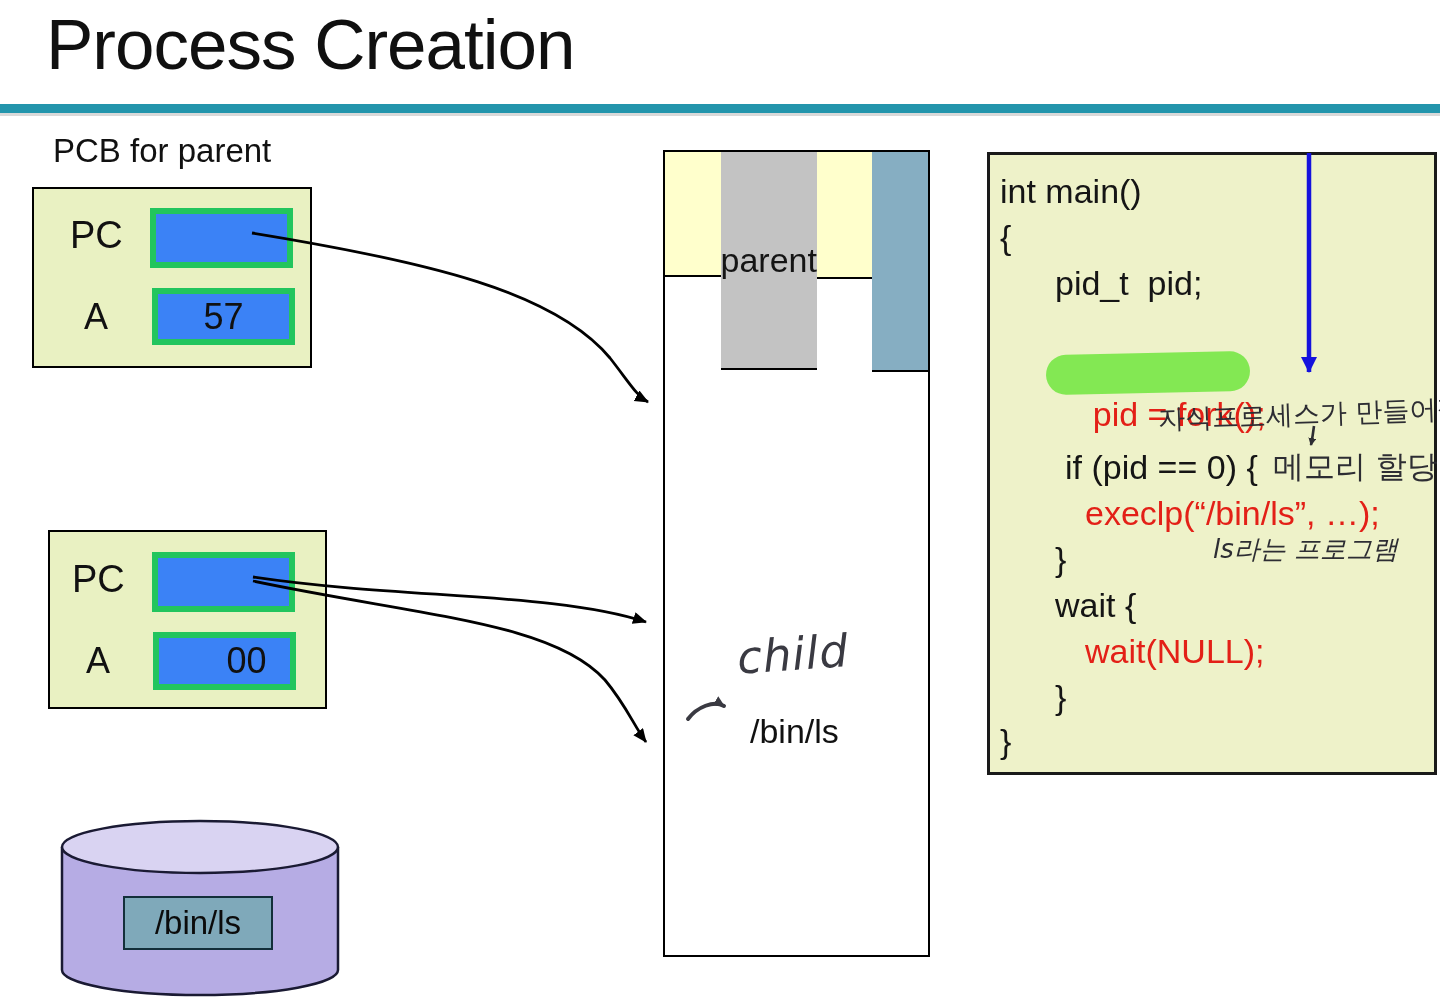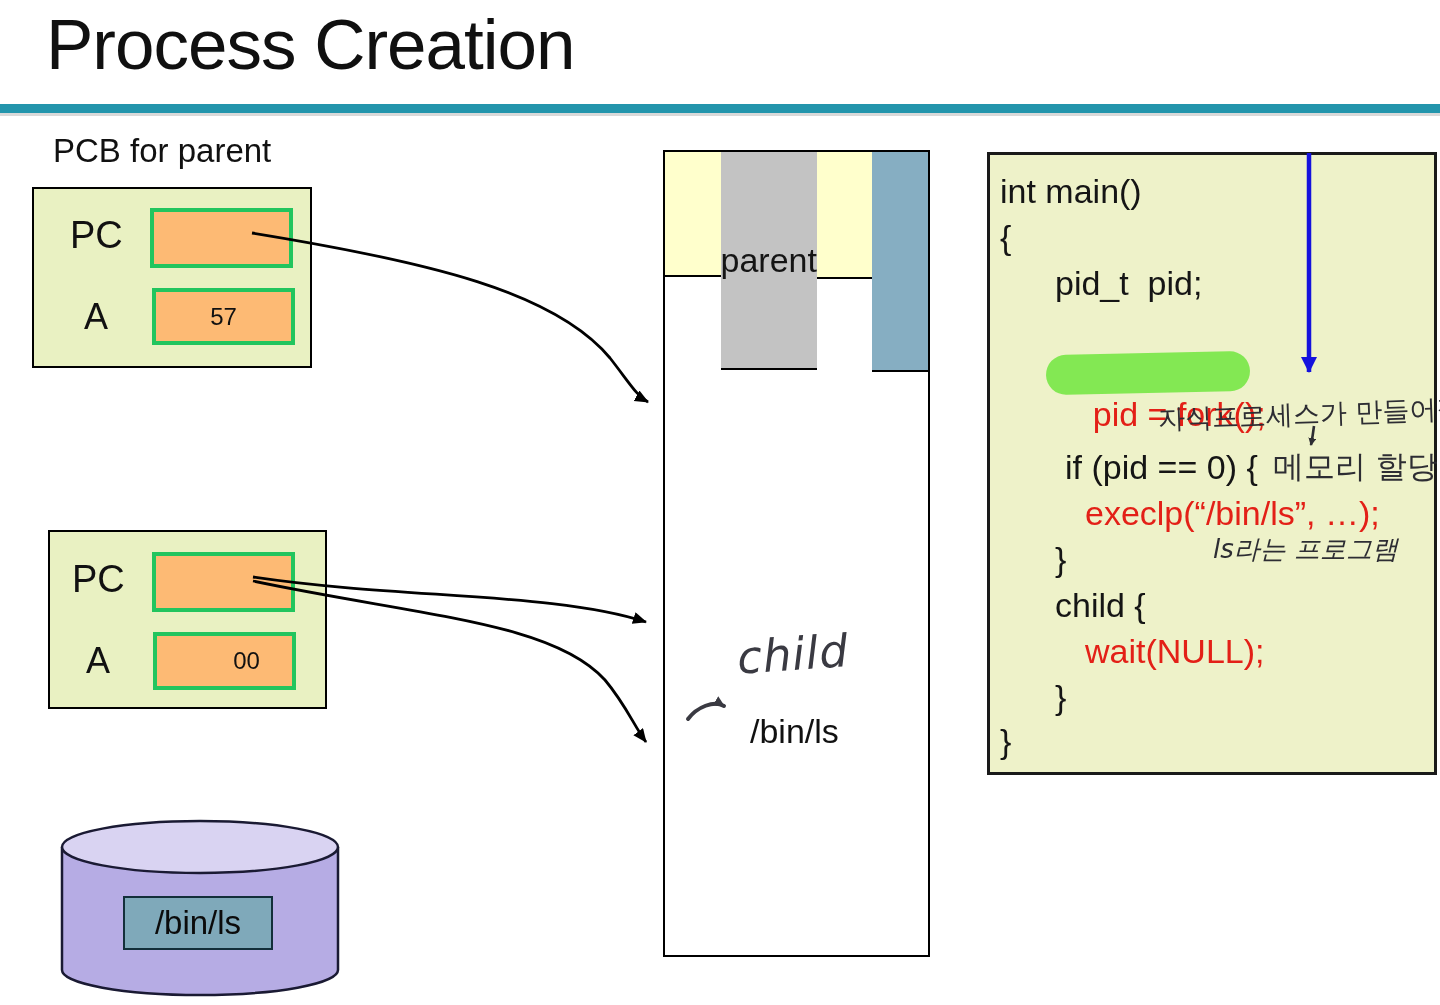--- a/index.html
+++ b/index.html
@@ -9,23 +9,23 @@
 
   .page-title { position:absolute; left:46px; top:4px; font-size:71px; font-weight:500;
                 color:#101010; letter-spacing:-1px; }
   .rule-teal { position:absolute; left:0; top:104px; width:1440px; height:9px; background:#2395ac; }
   .rule-gray { position:absolute; left:0; top:113px; width:1440px; height:3px; background:#c9c9c9; opacity:.7; }
 
   .section-label { position:absolute; font-size:33px; color:#111; }
 
   .pcb-box { position:absolute; background:#e9f1c2; border:2px solid #000; }
   .reg-label { position:absolute; font-size:38px; color:#111;text-align:right; }
-  .reg-field { position:absolute; background:#fdba74; border:4px solid #22c55e;
+  .reg-field { position:absolute; background:#3b82f6; border:6px solid #22c55e;
                display:flex; align-items:center; justify-content:center;
-               font-size:24px; color:#111; }
+               font-size:36px; color:#111; }
 
   .memcol { position:absolute; left:663px; top:150px; width:267px; height:807px;
             border:2px solid #000; display:flex; flex-direction:row; }
   .memsec { width:100%; border-bottom:2px solid #000; display:flex; align-items:center; justify-content:center; }
   .memsec:last-child { border-bottom:none; }
   .m1 { height:125px; background:#ffffcc; }
   .m2 { height:218px; background:#c3c3c3; font-size:34px; color:#141414; }
   .m3 { height:127px; background:#ffffcc; }
   .m4 { height:220px; background:#86aec2; }
   .m5 { flex:1; background:#ffffcc; }
@@ -92,21 +92,21 @@
 
   <div class="code-line" style="left:1000px; top:172px;">int main()</div>
   <div class="code-line" style="left:1000px; top:218px;">{</div>
   <div class="code-line" style="left:1055px; top:264px;">pid_t  pid;</div>
   <div class="code-line red" style="left:1055px; top:356px;">
     <span>pid = fork()</span><span>;</span>
   </div>
   <div class="code-line" style="left:1065px; top:448px;">if (pid == 0) {</div>
   <div class="code-line red" style="left:1085px; top:494px;">execlp(“/bin/ls”, …);</div>
   <div class="code-line" style="left:1055px; top:540px;">}</div>
-  <div class="code-line" style="left:1055px; top:586px;">child {</div>
+  <div class="code-line" style="left:1055px; top:586px;">wait {</div>
   <div class="code-line red" style="left:1085px; top:632px;">wait(NULL);</div>
   <div class="code-line" style="left:1055px; top:678px;">}</div>
   <div class="code-line" style="left:1000px; top:722px;">}</div>
 
   <div class="annot" style="left:1158px; top:396px; transform:rotate(-2deg);">자식프로세스가 만들어짐</div>
   <div class="annot" style="left:1273px; top:446px; font-size:31px;">메모리 할당</div>
   <div class="annot" style="left:1205px; top:532px; font-size:26px; font-style:italic;margin-left:8px;">ls라는 프로그램</div>
 
   <svg class="disk-svg" width="300" height="190" viewBox="0 0 300 190">
     <path d="M12,32 L12,155 A138,25 0 0 0 288,155 L288,32" fill="#b6ace4" stroke="#1a1a33" stroke-width="2.5"></path>

